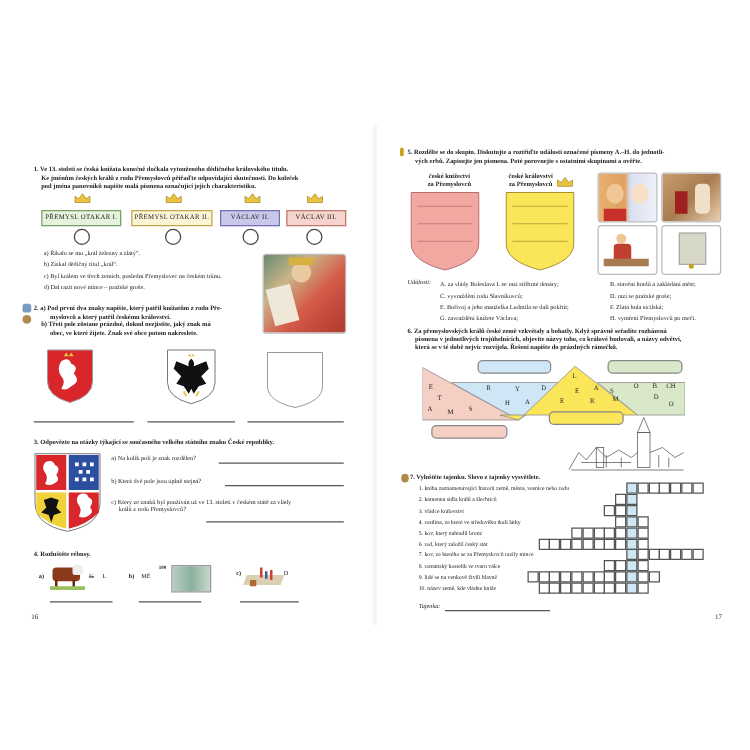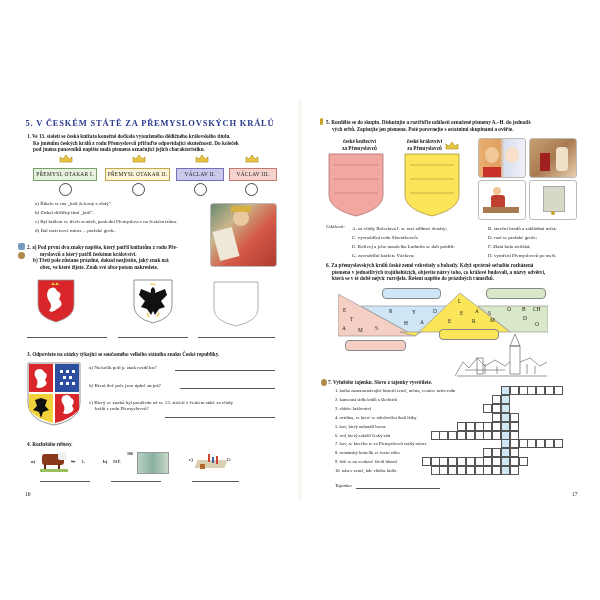--- a/index.html
+++ b/index.html
@@ -24,21 +24,20 @@
   .cw-key{background:#cfe6f5;}
   .pgnum{font-size:5.6px;}
   .letter{position:absolute;font-size:5.4px;}
 </style>
 </head>
 <body>
 
 <div class="gutter"></div>
 
 <div class="page left">
-  <div class="abs title">5. V ČESKÉM STÁTĚ ZA PŘEMYSLOVSKÝCH KRÁLŮ</div>
 
   <div class="abs task" style="left:27px;top:133px;width:255px;">
     <div>1. Ve 13. století se česká knížata konečně dočkala vytouženého dědičného královského titulu.</div>
     <div style="padding-left:6px">Ke jménům českých králů z rodu Přemyslovců přiřaďte odpovídající skutečnosti. Do koleček</div>
     <div style="padding-left:6px">pod jména panovníků napište malá písmena označující jejich charakteristiku.</div>
   </div>
 
   <svg class="crown" style="left:59px" viewBox="0 0 14 9">
       <path d="M1 8 L1 3 L4 5 L7 1 L10 5 L13 3 L13 8 Z" fill="#e8c440" stroke="#a88a20" stroke-width="0.6"></path>
     </svg>

